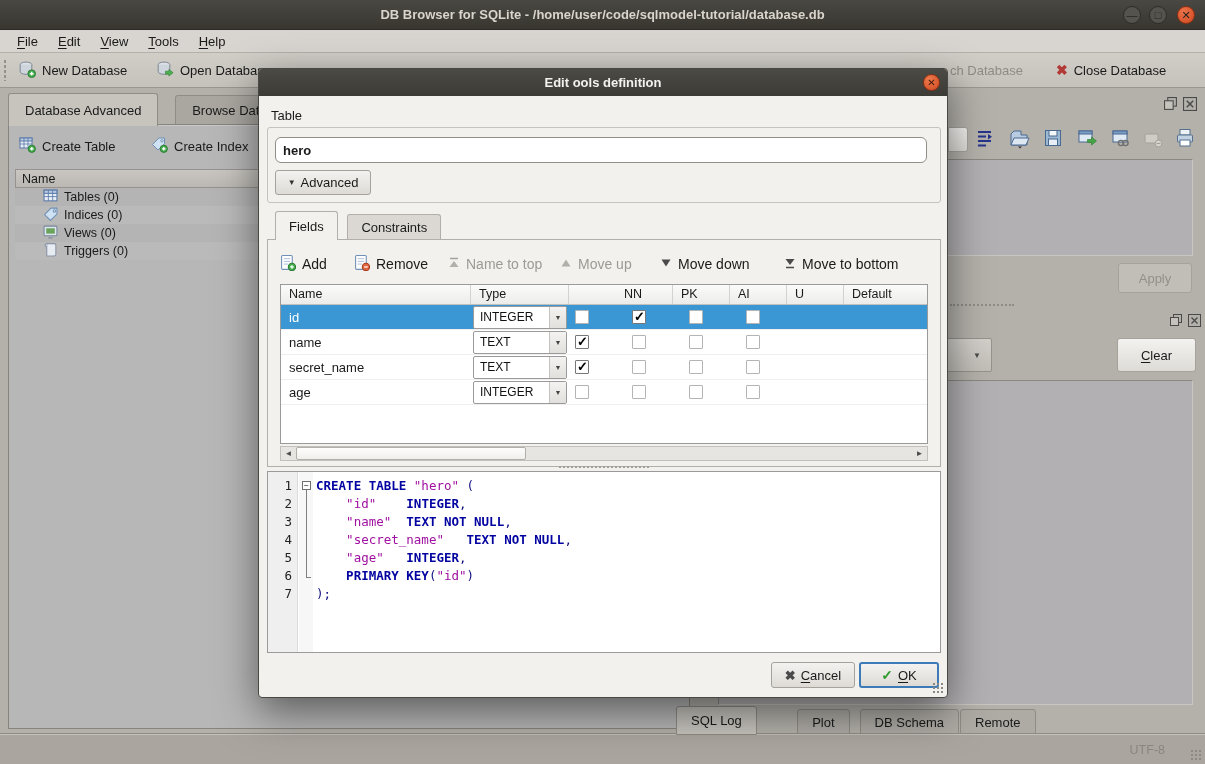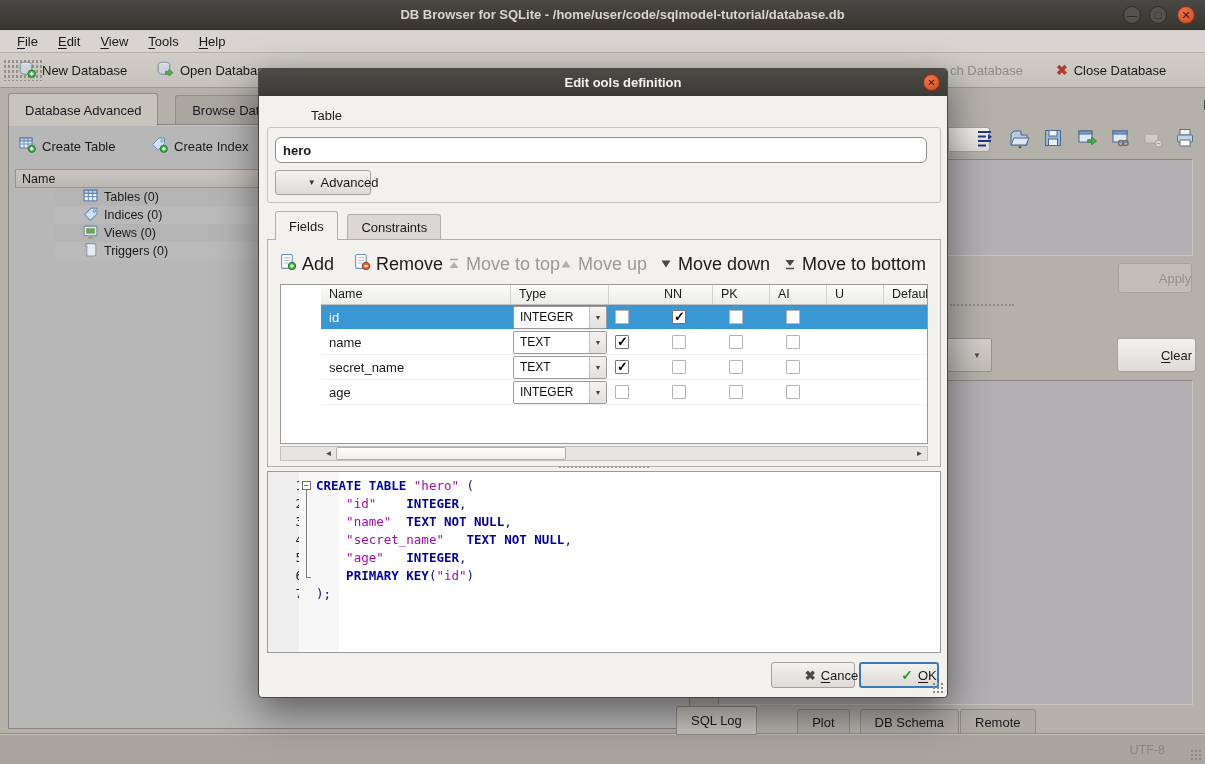--- a/index.html
+++ b/index.html
@@ -1,18 +1,18 @@
 <!DOCTYPE html>
 <html><head>
 <meta charset="utf-8">
 <style>
   * { margin:0; padding:0; box-sizing:border-box; }
   html,body { width:1205px; height:764px; overflow:hidden; }
   body { font-family:"Liberation Sans", sans-serif; font-size:13px; color:#1a1a1a; }
-  .abs { position:absolute;padding-left:40px; }
+  .abs { position:absolute; }
   #screen { position:relative; width:1205px; height:764px; background:#b4b1ab; }
 
   
   #titlebar { left:0; top:0; width:1205px; height:30px;
     background:linear-gradient(#4a4843,#38362f); border-bottom:1px solid #2c2a26;
     display:flex; align-items:center; justify-content:center; }
   #titlebar .title { color:#d9d5cd; font-weight:bold; font-size:13px; }
   .win-circle { position:absolute; top:6px; width:18px; height:18px; border-radius:50%;
     background:#55534d; border:1px solid #2e2c28; color:#26241f; font-size:11px;
     display:flex; align-items:center; justify-content:center; line-height:1; }
@@ -79,21 +79,21 @@
     color:#40170a; font-size:10px; display:flex; align-items:center; justify-content:center; }
   .frame { border:1px solid #c5c3be; border-radius:3px; }
   #table-input { left:16px; top:68px; width:652px; height:26px; background:#fff;
     border:1px solid #918e88; border-radius:6px; font-weight:bold; font-size:13px;
     padding:0 7px; display:flex; align-items:center; }
   .dlg-tab { height:26px; display:flex; align-items:center; padding:0 13px; font-size:13px;
     background:#dbd8d3; border:1px solid #b2afaa; border-bottom:none; border-radius:3px 3px 0 0; }
   .dlg-tab.active { background:#f2f1ed; height:29px; z-index:2; }
   #fields-panel { left:8px; top:170px; width:674px; height:228px; background:#f2f1ed;
     border:1px solid #b2afaa; }
-  .ftool { position:absolute; top:11px; height:26px; display:flex; align-items:center; gap:6px; font-size:18px; }
+  .ftool { position:absolute; top:11px; height:26px; display:flex; align-items:center; gap:6px; font-size:14px; }
   .ftool.disabled { color:#9d9a94; }
 
   #grid { left:12px; top:44px; width:648px; height:160px; background:#fff;
     border:1px solid #9a9a9a; overflow:hidden; }
   #grid-header { display:flex; height:20px; background:linear-gradient(#fbfbfa,#ececea);
     border-bottom:1px solid #c2c0bc; }
   .hcell { padding:2px 0 0 8px; font-size:12.5px; border-right:1px solid #d4d2cf;
     overflow:hidden; white-space:nowrap; flex:none; }
   .grow { display:flex; height:25px; align-items:center; border-bottom:1px solid #f0efed; }
   .grow.selected { background:#3b97d3; color:#fff; }
@@ -372,21 +372,21 @@
               <circle cx="11.2" cy="11.2" r="3.4" fill="#e0663f" stroke="#a83c20"></circle>
               <path d="M9.5 11.2h3.4" stroke="#fff" stroke-width="1.2"></path>
             </svg></span>
         <span>Remove</span>
       </div>
       <div class="ftool disabled" style="left:180px">
         <span><svg width="12" height="12" viewBox="0 0 12 12">
               <path d="M2 1.5h8" stroke="#a6a39d" stroke-width="1.5"></path>
               <path d="M6 4L10.5 10h-9z" fill="#b3b0aa"></path>
             </svg></span>
-        <span>Move to top</span>
+        <span>Name to top</span>
       </div>
       <div class="ftool disabled" style="left:292px">
         <span><svg width="12" height="12" viewBox="0 0 12 12">
               <path d="M6 2.5L10.5 9.5h-9z" fill="#b3b0aa"></path>
             </svg></span>
         <span>Move up</span>
       </div>
       <div class="ftool" style="left:392px">
         <span><svg width="12" height="12" viewBox="0 0 12 12">
               <path d="M6 9.5L1.5 2.5h9z" fill="#4a4a4a"></path>

